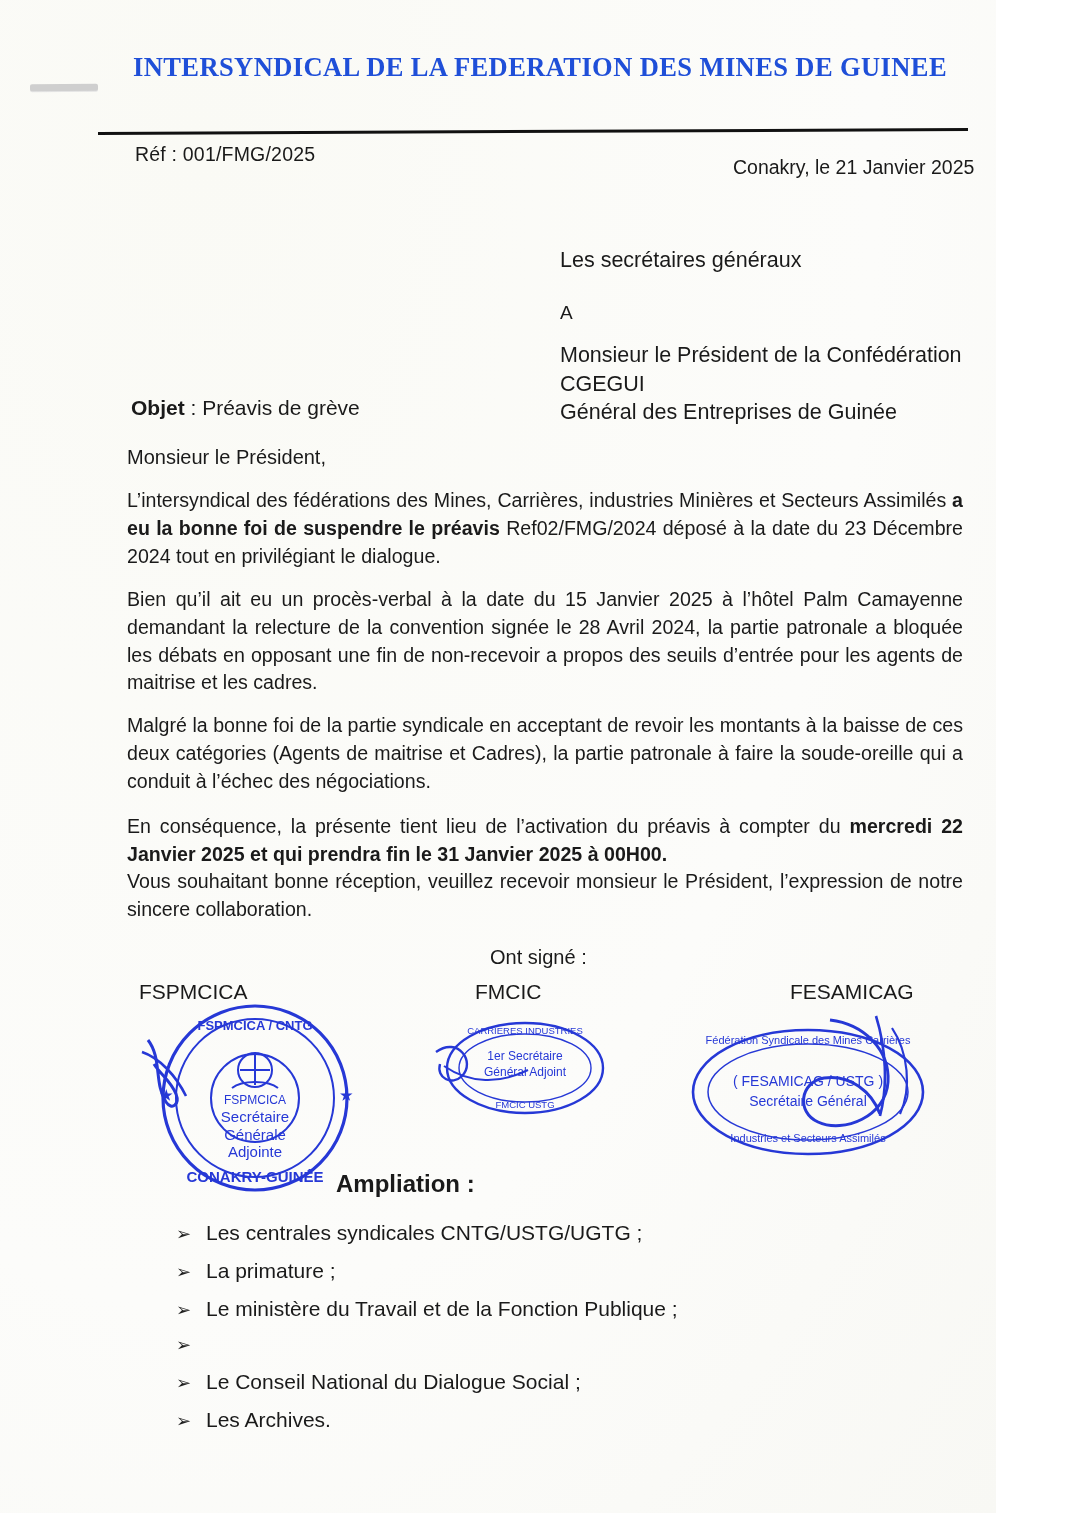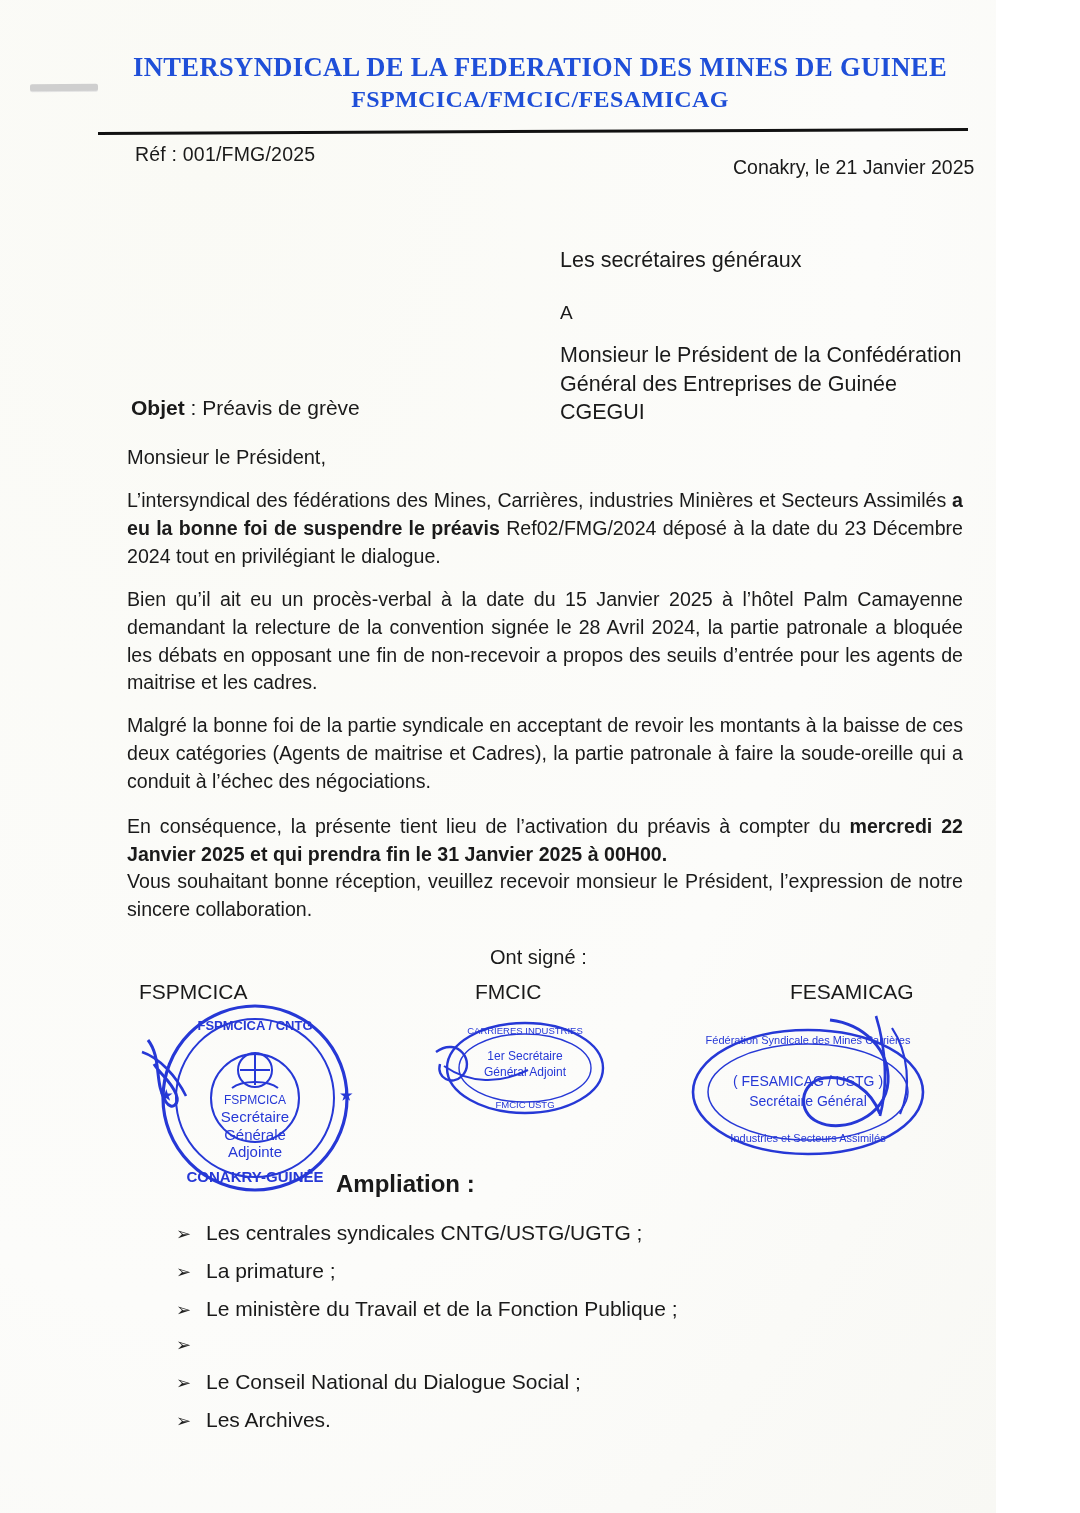--- a/index.html
+++ b/index.html
@@ -181,34 +181,33 @@
 </style>
 </head>
 <body>
 
 <div class="page">
   <div class="paper-tint"></div>
   <div class="binder-mark"></div>
 
   <div class="letterhead">
     <div class="line1">INTERSYNDICAL DE LA FEDERATION DES MINES DE GUINEE</div>
-    <div class="line2">FSPMCICA/FMCIC/FESAMICAG</div>
   </div>
   <div class="rule"></div>
 
   <div class="ref">Réf : 001/FMG/2025</div>
   <div class="placedate">Conakry, le 21 Janvier 2025</div>
 
   <div class="addressee">
     <div class="sg">Les secrétaires généraux</div>
     <div class="a">A</div>
     <div class="to">
       <div>Monsieur le Président de la Confédération</div>
+      <div>CGEGUI</div>
       <div>Général des Entreprises de Guinée</div>
-      <div>CGEGUI</div>
     </div>
   </div>
 
   <div class="objet">
     <b>Objet</b><span> : </span><span>Préavis de grève</span>
   </div>
 
   <div class="salut">Monsieur le Président,</div>
 
   <div class="body-p" id="p1">

